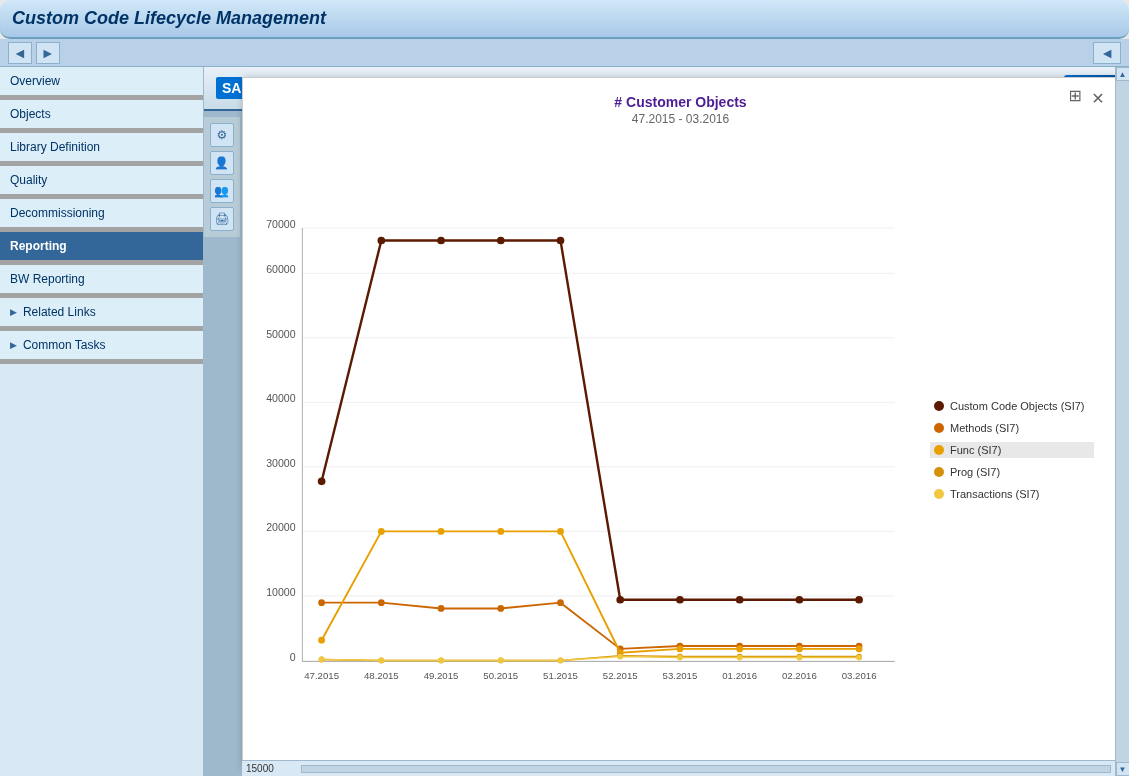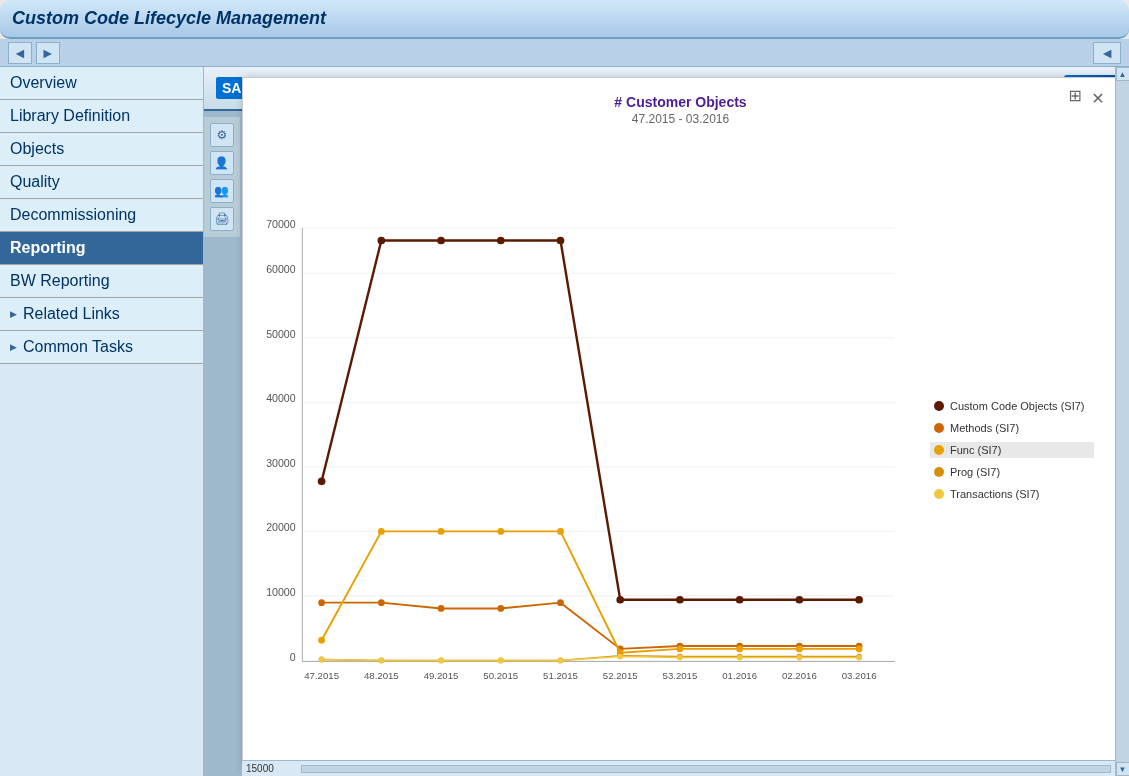--- a/index.html
+++ b/index.html
@@ -57,24 +57,24 @@
       width: 204px;
       background: #d8e8f4;
       border-right: 1px solid #a0b8cc;
       display: flex;
       flex-direction: column;
       flex-shrink: 0;
     }
 
     .sidebar-item {
       padding: 7px 10px;
-      border-bottom: 1px solid #a3a3a3;
+      border-bottom: 5px solid #a3a3a3;
       cursor: pointer;
       color: #003366;
-      font-size: 16px;
+      font-size: 12px;
       background: #dceef8;
     }
 
     .sidebar-item.active {
       background: #336699;
       color: white;
       font-weight: bold;
     }
 
     .sidebar-item.expandable {
@@ -314,22 +314,22 @@
   <div class="nav-bar">
     <button class="nav-arrow">◄</button>
     <button class="nav-arrow">►</button>
     <button class="nav-collapse">◄</button>
   </div>
 
   <div class="main-layout">
 
     <div class="sidebar">
       <div class="sidebar-item">Overview</div>
+      <div class="sidebar-item">Objects</div>
       <div class="sidebar-item">Library Definition</div>
-      <div class="sidebar-item">Objects</div>
       <div class="sidebar-item">Quality</div>
       <div class="sidebar-item">Decommissioning</div>
       <div class="sidebar-item active">Reporting</div>
       <div class="sidebar-item">BW Reporting</div>
       <div class="sidebar-item expandable">Related Links</div>
       <div class="sidebar-item expandable">Common Tasks</div>
     </div>
 
     <div class="content-area">
 

